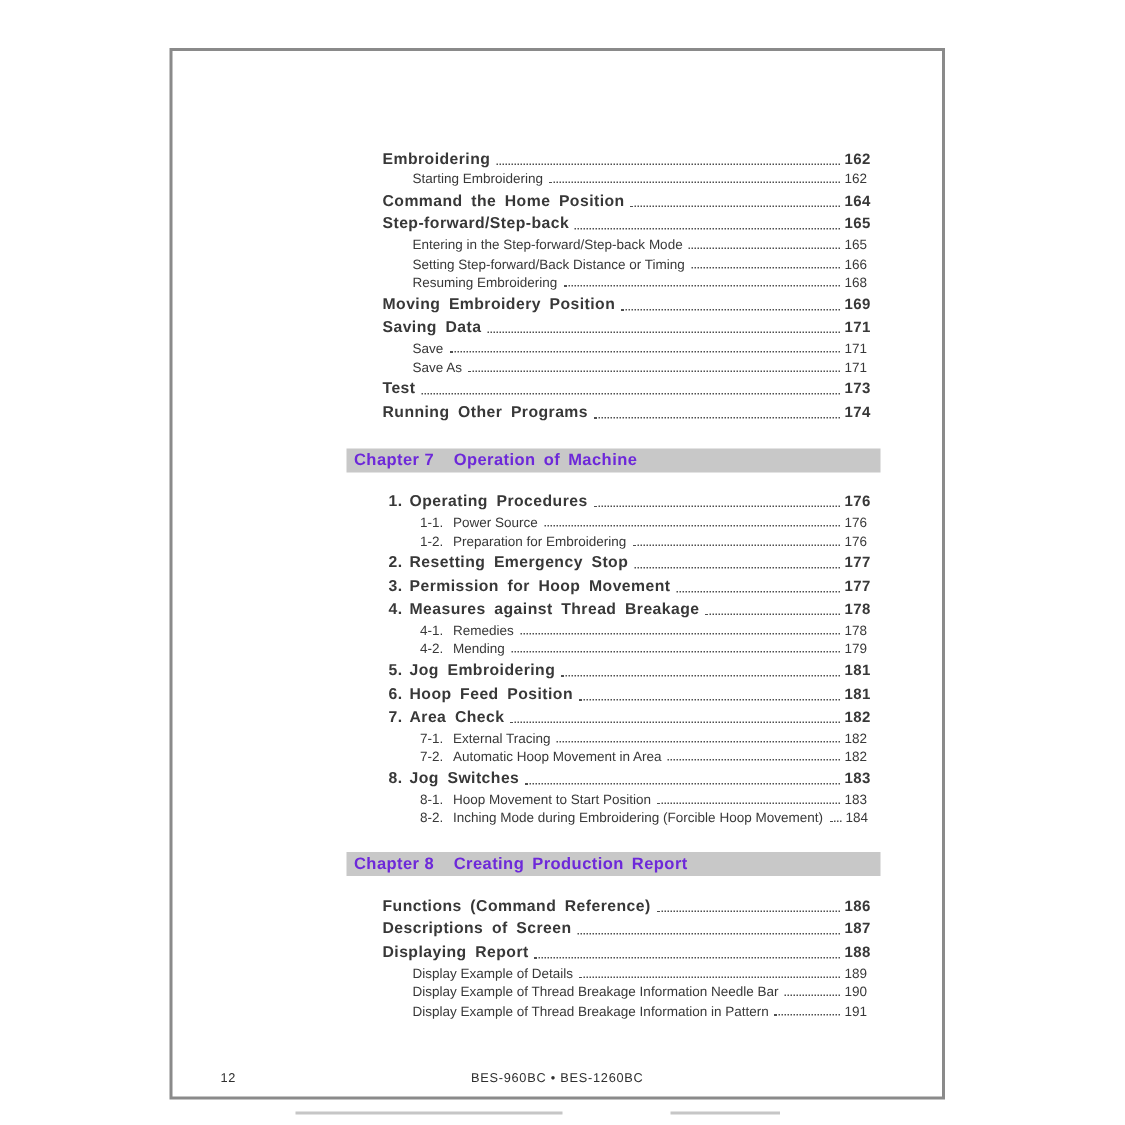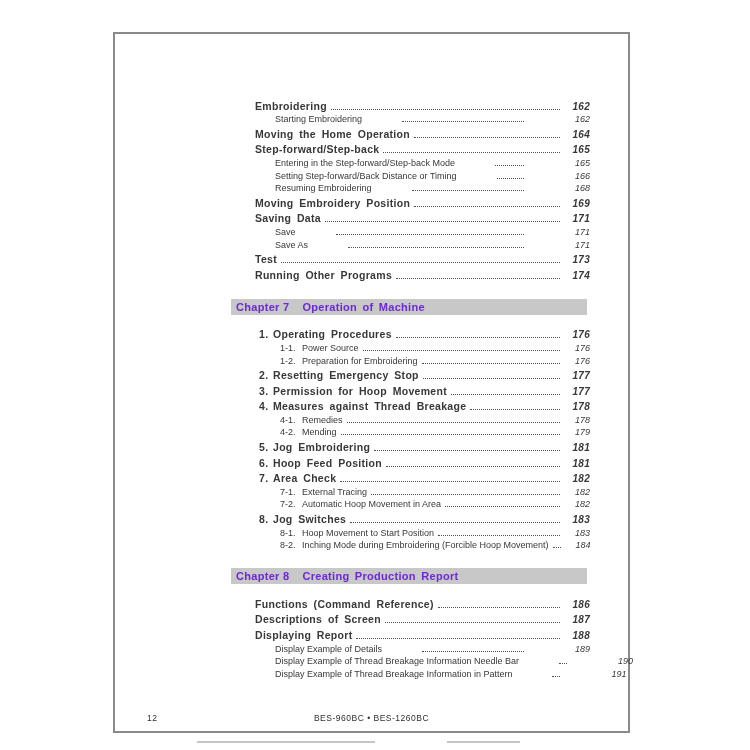--- a/index.html
+++ b/index.html
@@ -17,26 +17,26 @@
   .doc-page{
     position:absolute;left:113px;top:32px;width:517px;height:701px;
     background:#fff;border:2px solid var(--border);
   }
 
   .toc{position:absolute;left:116px;top:62px;width:359px;}
 
   .row{display:flex;align-items:flex-end;}
   .row .lbl{flex:none;white-space:nowrap;}
   .row .leader{flex:1;min-width:8px;border-bottom:1.6px dotted var(--leader);margin:0 3px 2px 4px;}
-  .row .pg{flex:none;width:27px;text-align:right;white-space:nowrap;font-style:italic;}
+  .row .pg{flex:none;width:27px;text-align:left;white-space:nowrap;}
 
   
   .p1{height:15.6px;font-size:10.5px;font-weight:700;letter-spacing:.3px;word-spacing:2.5px;padding-left:24px;}
   
-  .p2{height:12.6px;font-size:9px;font-weight:400;padding-left:44px;gap:36px;}
+  .p2{height:12.6px;font-size:9px;font-weight:400;padding-left:44px;}
   
   .n1{height:15.6px;font-size:10.5px;font-weight:700;letter-spacing:.3px;word-spacing:2.5px;padding-left:28px;}
   .n1 .no{flex:none;width:14px;}
   
   .n2{height:12.6px;font-size:9px;font-weight:400;padding-left:49px;}
   .n2 .no{flex:none;width:22px;}
 
   .p1 .pg,.n1 .pg{font-size:10px;}
   .p2 .pg,.n2 .pg{font-size:9px;}
 
@@ -70,21 +70,21 @@
           <span class="lbl">Embroidering</span>
           <span class="leader"></span>
           <span class="pg">162</span>
         </div>
         <div class="row p2">
           <span class="lbl">Starting Embroidering</span>
           <span class="leader"></span>
           <span class="pg">162</span>
         </div>
         <div class="row p1">
-          <span class="lbl">Moving the Home Operation</span>
+          <span class="lbl">Command the Home Position</span>
           <span class="leader"></span>
           <span class="pg">164</span>
         </div>
         <div class="row p1">
           <span class="lbl">Step-forward/Step-back</span>
           <span class="leader"></span>
           <span class="pg">165</span>
         </div>
         <div class="row p2">
           <span class="lbl">Entering in the Step-forward/Step-back Mode</span>

